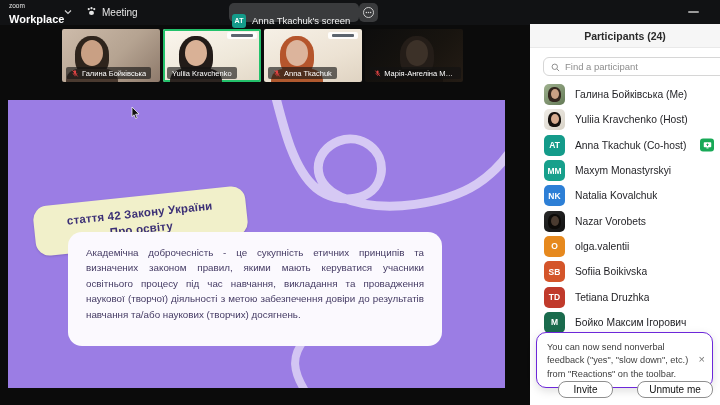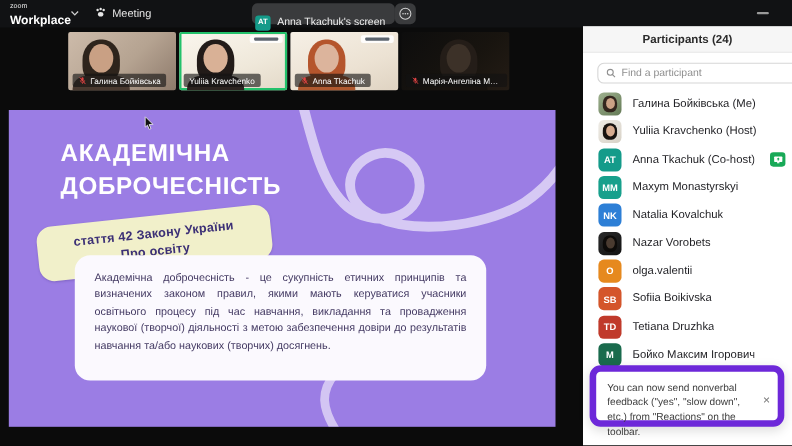--- a/index.html
+++ b/index.html
@@ -56,21 +56,21 @@
   .search-wrap input { border:none; outline:none; flex:1; font-size:9.5px; color:#333; background:transparent; font-family:"Liberation Sans",sans-serif; }
   .search-wrap input::placeholder { color:#8e8e8e; }
   .plist { position:absolute; left:0; top:58px; width:190px; }
   .prow { position:relative; height:25.3px; display:flex; align-items:center; padding:0 10px 0 14px; cursor:pointer; }
   .pavatar { width:21px; height:21px; border-radius:5px; margin-right:10px; color:#fff; font-size:8.5px; font-weight:bold; display:flex; align-items:center; justify-content:center; flex:none; position:relative; overflow:hidden; }
   .pname { font-size:10.3px; color:#1f1f23; white-space:nowrap; overflow:hidden; text-overflow:ellipsis; }
   .share-ind { position:absolute; right:6px; top:50%; transform:translateY(-50%); width:14px; height:13px; background:#18a957; border-radius:3px; display:flex; align-items:center; justify-content:center; }
   .pavatar .ah { position:absolute; border-radius:45% 45% 38% 38%; }
   .pavatar .af { position:absolute; border-radius:50%; }
 
-  .notif { position:absolute; left:6px; top:308px; width:177px; height:56px; background:#fff; border:6px solid #6d28d9; border-radius:10px; box-shadow:0 3px 10px rgba(0,0,0,.13); padding:8px 20px 8px 10px; }
+  .notif { position:absolute; left:6px; top:308px; width:177px; height:56px; background:#fff; border:1px solid #6d28d9; border-radius:10px; box-shadow:0 3px 10px rgba(0,0,0,.13); padding:8px 20px 8px 10px; }
   .notif p { font-size:9.2px; line-height:1.45; color:#3d3d3d; }
   .notif-close { position:absolute; right:7px; top:21px; font-size:11px; color:#7a7a7a; line-height:10px; cursor:pointer; }
 
   .panel-footer { position:absolute; left:0; bottom:4px; width:190px; height:20px; }
   .btn { position:absolute; height:17px; border:1px solid #8f8f8f; border-radius:8px; background:#fff; font-size:10px; color:#111; display:flex; align-items:center; justify-content:center; cursor:pointer; font-family:"Liberation Sans",sans-serif; }
   .btn-invite { left:28px; width:55px; }
   .btn-unmute { left:107px; width:76px; }
 </style>
 </head>
 <body>
@@ -178,24 +178,20 @@
           <span>Марія-Ангеліна Мики...</span>
         </div>
       </div>
     </div>
 
   <div class="slide">
     <svg class="swirl" width="497" height="288" viewBox="0 0 497 288">
       <path d="M 266,-10 C 276,30 286,70 308,88 C 330,106 368,102 373,74 C 377,50 353,33 331,41 C 305,51 301,83 333,97 C 377,116 441,102 469,84 C 487,72 499,58 508,42" stroke="#d9cdf4" stroke-width="9" fill="none" stroke-linecap="round" opacity="0.95"></path>
       <path d="M 299,294 C 284,271 283,256 297,239" stroke="#d9cdf4" stroke-width="8" fill="none" stroke-linecap="round" opacity="0.9"></path>
     </svg>
-    <div class="slide-title">
-      <div>АКАДЕМІЧНА</div>
-      <div>ДОБРОЧЕСНІСТЬ</div>
-    </div>
     <div class="badge">
       <div>стаття 42 Закону України</div>
       <div>Про освіту</div>
     </div>
     <div class="slide-card">
       <p>Академічна доброчесність - це сукупність етичних принципів та визначених законом правил, якими мають керуватися учасники освітнього процесу під час навчання, викладання та провадження наукової (творчої) діяльності з метою забезпечення довіри до результатів навчання та/або наукових (творчих) досягнень.</p>
     </div>
     <span class="cursor">
       <svg width="9" height="12" viewBox="0 0 9 12">
           <path d="M1,0 L8,7 L4.6,7.2 L6.2,11 L4.6,11.6 L3.1,7.8 L1,9.6 Z" fill="#111" stroke="#fff" stroke-width="0.7"></path>
@@ -273,15 +269,19 @@
           <div class="pavatar" style="background:#1a6b4d">M</div>
           <span class="pname">Бойко Максим Ігорович</span>
         </div>
       </div>
 
     <div class="notif">
       <p>You can now send nonverbal feedback ("yes", "slow down", etc.) from "Reactions" on the toolbar.</p>
       <span class="notif-close">×</span>
     </div>
 
+    <div class="panel-footer">
+      <button class="btn btn-invite">Invite</button>
+      <button class="btn btn-unmute">Unmute me</button>
+    </div>
   </div>
 
 </div>
 
 </body></html>

